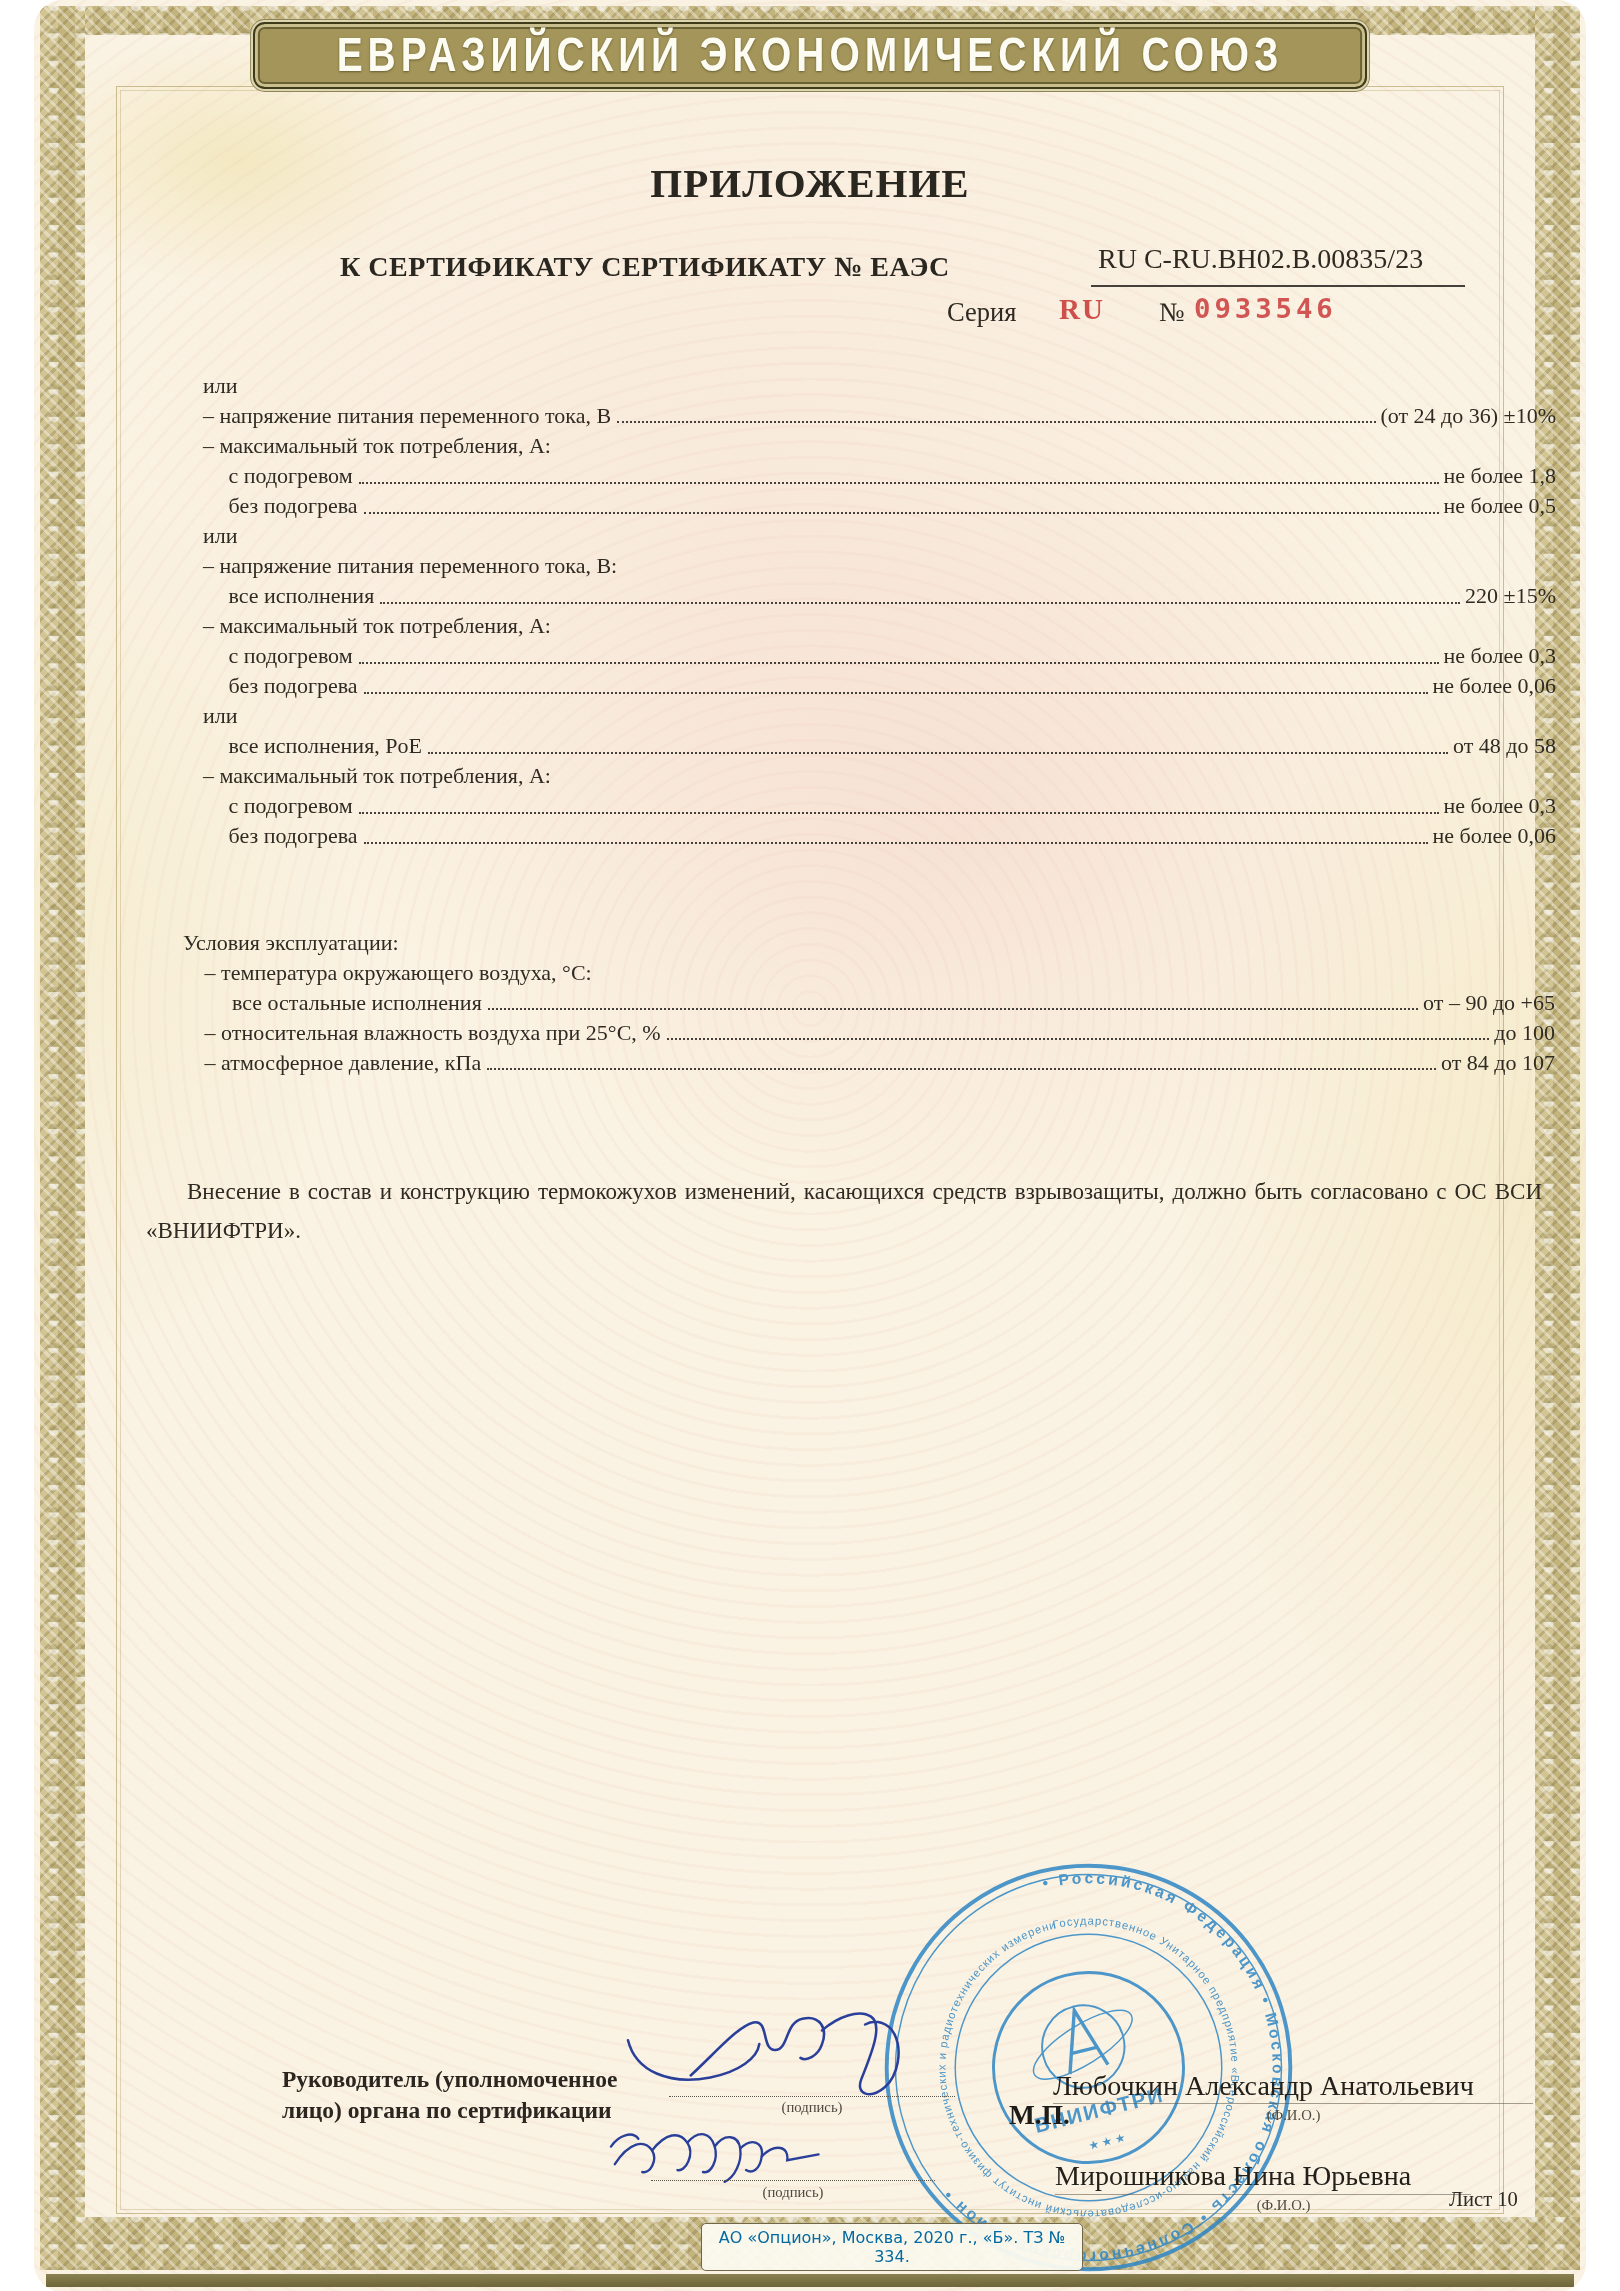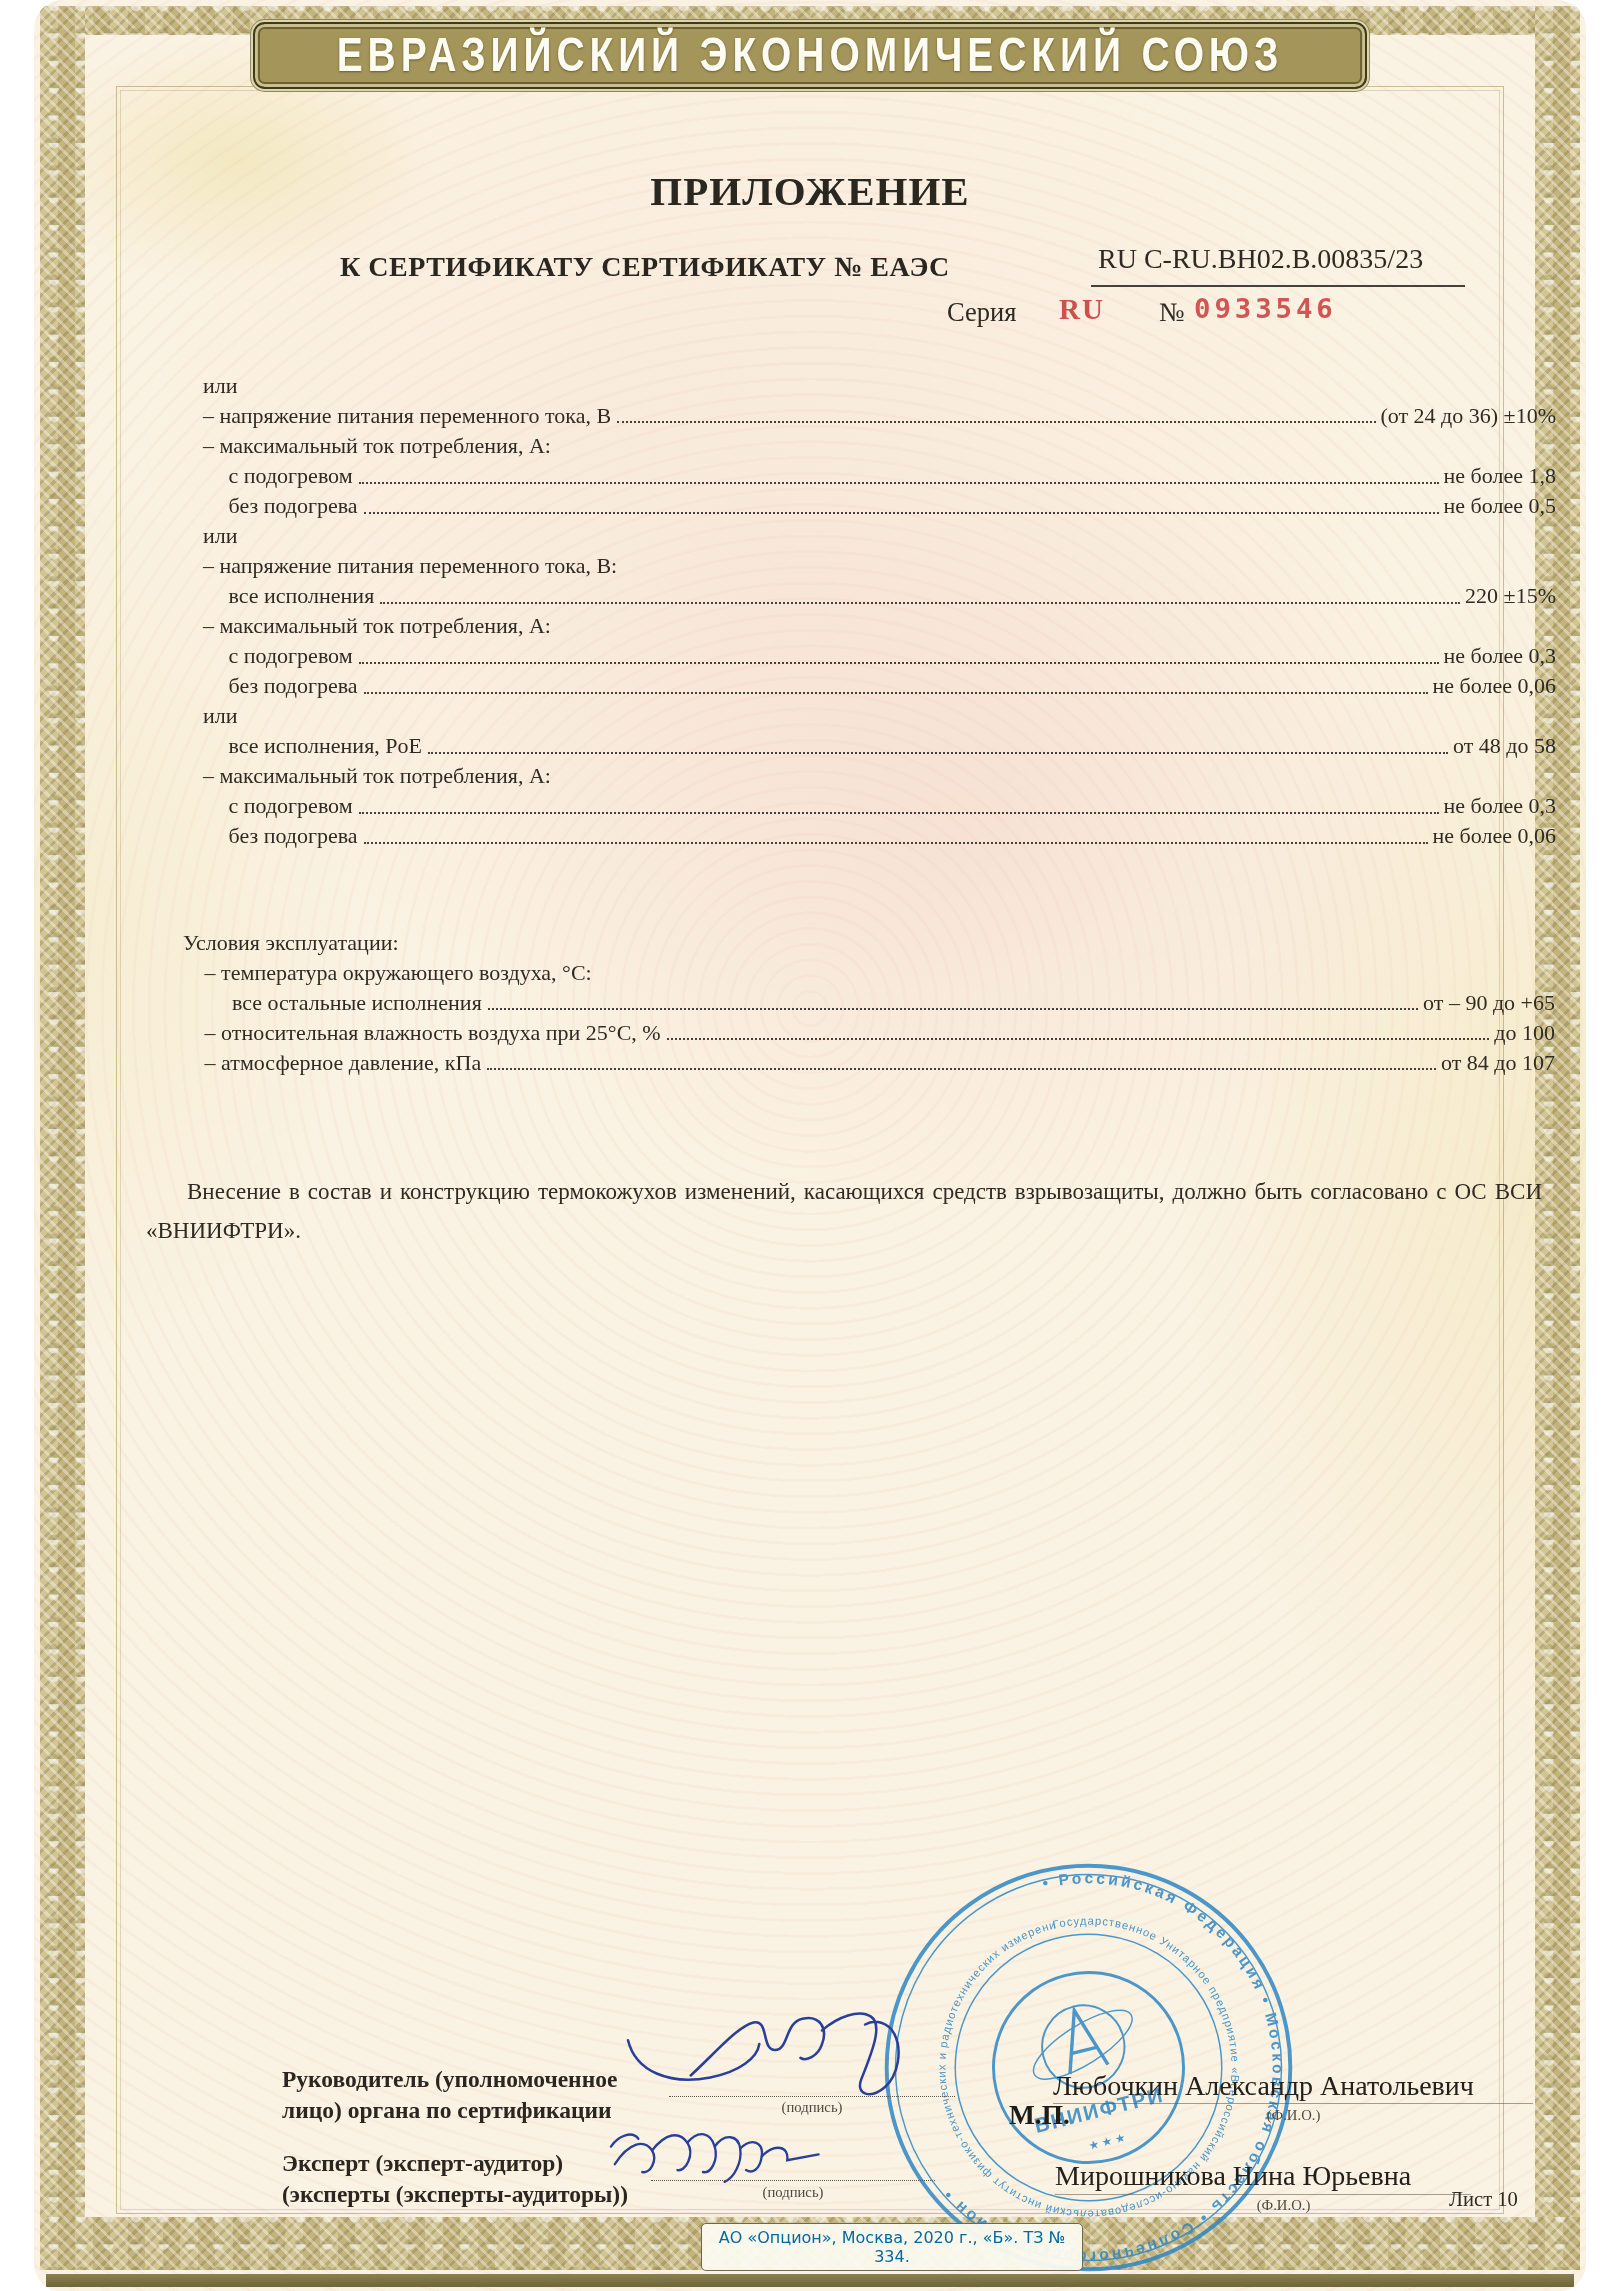--- a/index.html
+++ b/index.html
@@ -39,21 +39,21 @@
     position:absolute;z-index:3;top:21.6px;left:50%;transform:translateX(-50%);
     width:1110px;height:63px;display:flex;align-items:center;justify-content:center;
     background:#a4965a;border:2px solid #3f3a17;border-radius:11.8px;
     box-shadow: inset 0 0 0 2.9px #c9be8d, inset 0 0 0 4.9px #6b6233, 0 0 0 2px #dcd5b2, 0 0 0 2.9px #8e8455;
   }
   .banner span{
     font-family:"Liberation Sans", sans-serif;font-weight:700;font-size:39px;letter-spacing:4.9px;
     color:#fdfcf2;transform:scaleY(1.22);text-shadow:0 1px 2px rgba(60,52,20,.6);white-space:nowrap;
   }
   .title{position:absolute;z-index:3;top:159px;left:0;width:100%;text-align:center;
-    font-weight:bold;font-size:41px;letter-spacing:1px;color:#2a2620;margin-top:8px;}
+    font-weight:bold;font-size:41px;letter-spacing:1px;color:#2a2620;}
   .certlabel{position:absolute;z-index:3;left:306px;top:251px;font-weight:bold;font-size:28px;color:#2a2620;letter-spacing:0.5px;white-space:nowrap;}
   .certnum{position:absolute;z-index:3;left:1064px;top:243px;font-size:28px;color:#2f2a22;white-space:nowrap;}
   .certnum-line{position:absolute;z-index:3;left:1057px;top:285px;width:374px;border-top:2px solid #44403a;}
   .series-label{position:absolute;z-index:3;left:913px;top:297px;font-size:26.5px;color:#2f2a22;}
   .series-code{position:absolute;z-index:3;left:1025px;top:293px;font-size:29px;font-weight:bold;color:#ce4f4c;letter-spacing:2px;}
   .num-sign{position:absolute;z-index:3;left:1125px;top:297px;font-size:26.5px;color:#2f2a22;}
   .blank-number{position:absolute;z-index:3;left:1160px;top:293px;font-family:"DejaVu Sans Mono", monospace;font-weight:bold;font-size:27.4px;color:#d05553;letter-spacing:3.9px;}
   
   .specs{position:absolute;z-index:3;left:169px;top:371px;width:1353px;}
   .conds{position:absolute;z-index:3;left:149px;top:928px;width:1372px;}
@@ -225,21 +225,20 @@
         <circle cx="220" cy="198" r="42" stroke-width="2"></circle>
         <path d="M200,222 L220,160 L240,222 M206,202 L234,202" stroke-width="3.5"></path>
         <ellipse cx="220" cy="196" rx="58" ry="20" stroke-width="1.5" transform="rotate(-18 220 196)"></ellipse>
       </g>
       <text x="220" y="272" text-anchor="middle" font-size="21" font-weight="bold" fill="#2e86c5" letter-spacing="2" font-family="Liberation Sans, sans-serif">ВНИИФТРИ</text>
       <text x="220" y="302" text-anchor="middle" font-size="12" fill="#2e86c5">★ ★ ★</text>
     </svg>
   </div>
 
   <div class="role role1">Руководитель (уполномоченное лицо) органа по сертификации</div>
-  <div class="role role2">Эксперт (эксперт-аудитор) (эксперты (эксперты-аудиторы))</div>
 
   <svg class="sig" style="left:588px;top:2001px" width="353" height="98" viewBox="0 0 360 100">
     <g fill="none" stroke="#2a3f9a" stroke-width="2.6" stroke-linecap="round">
       <path d="M6,40 C14,72 48,86 90,78 C120,72 138,58 140,44"></path>
       <path d="M70,76 C96,52 118,26 134,22 C150,18 142,50 156,50 C170,50 166,22 184,18 C202,14 210,28 204,44 C200,56 188,62 182,58"></path>
       <path d="M204,30 C220,16 242,8 254,16 C266,24 256,50 244,80 C238,96 254,100 268,88 C282,76 286,50 278,34 C272,22 258,18 248,24"></path>
     </g>
   </svg>
   <div class="sigline" style="left:635px;top:2096px;width:286px"></div>
   <div class="cap" style="left:635px;top:2099px;width:286px">(подпись)</div>

